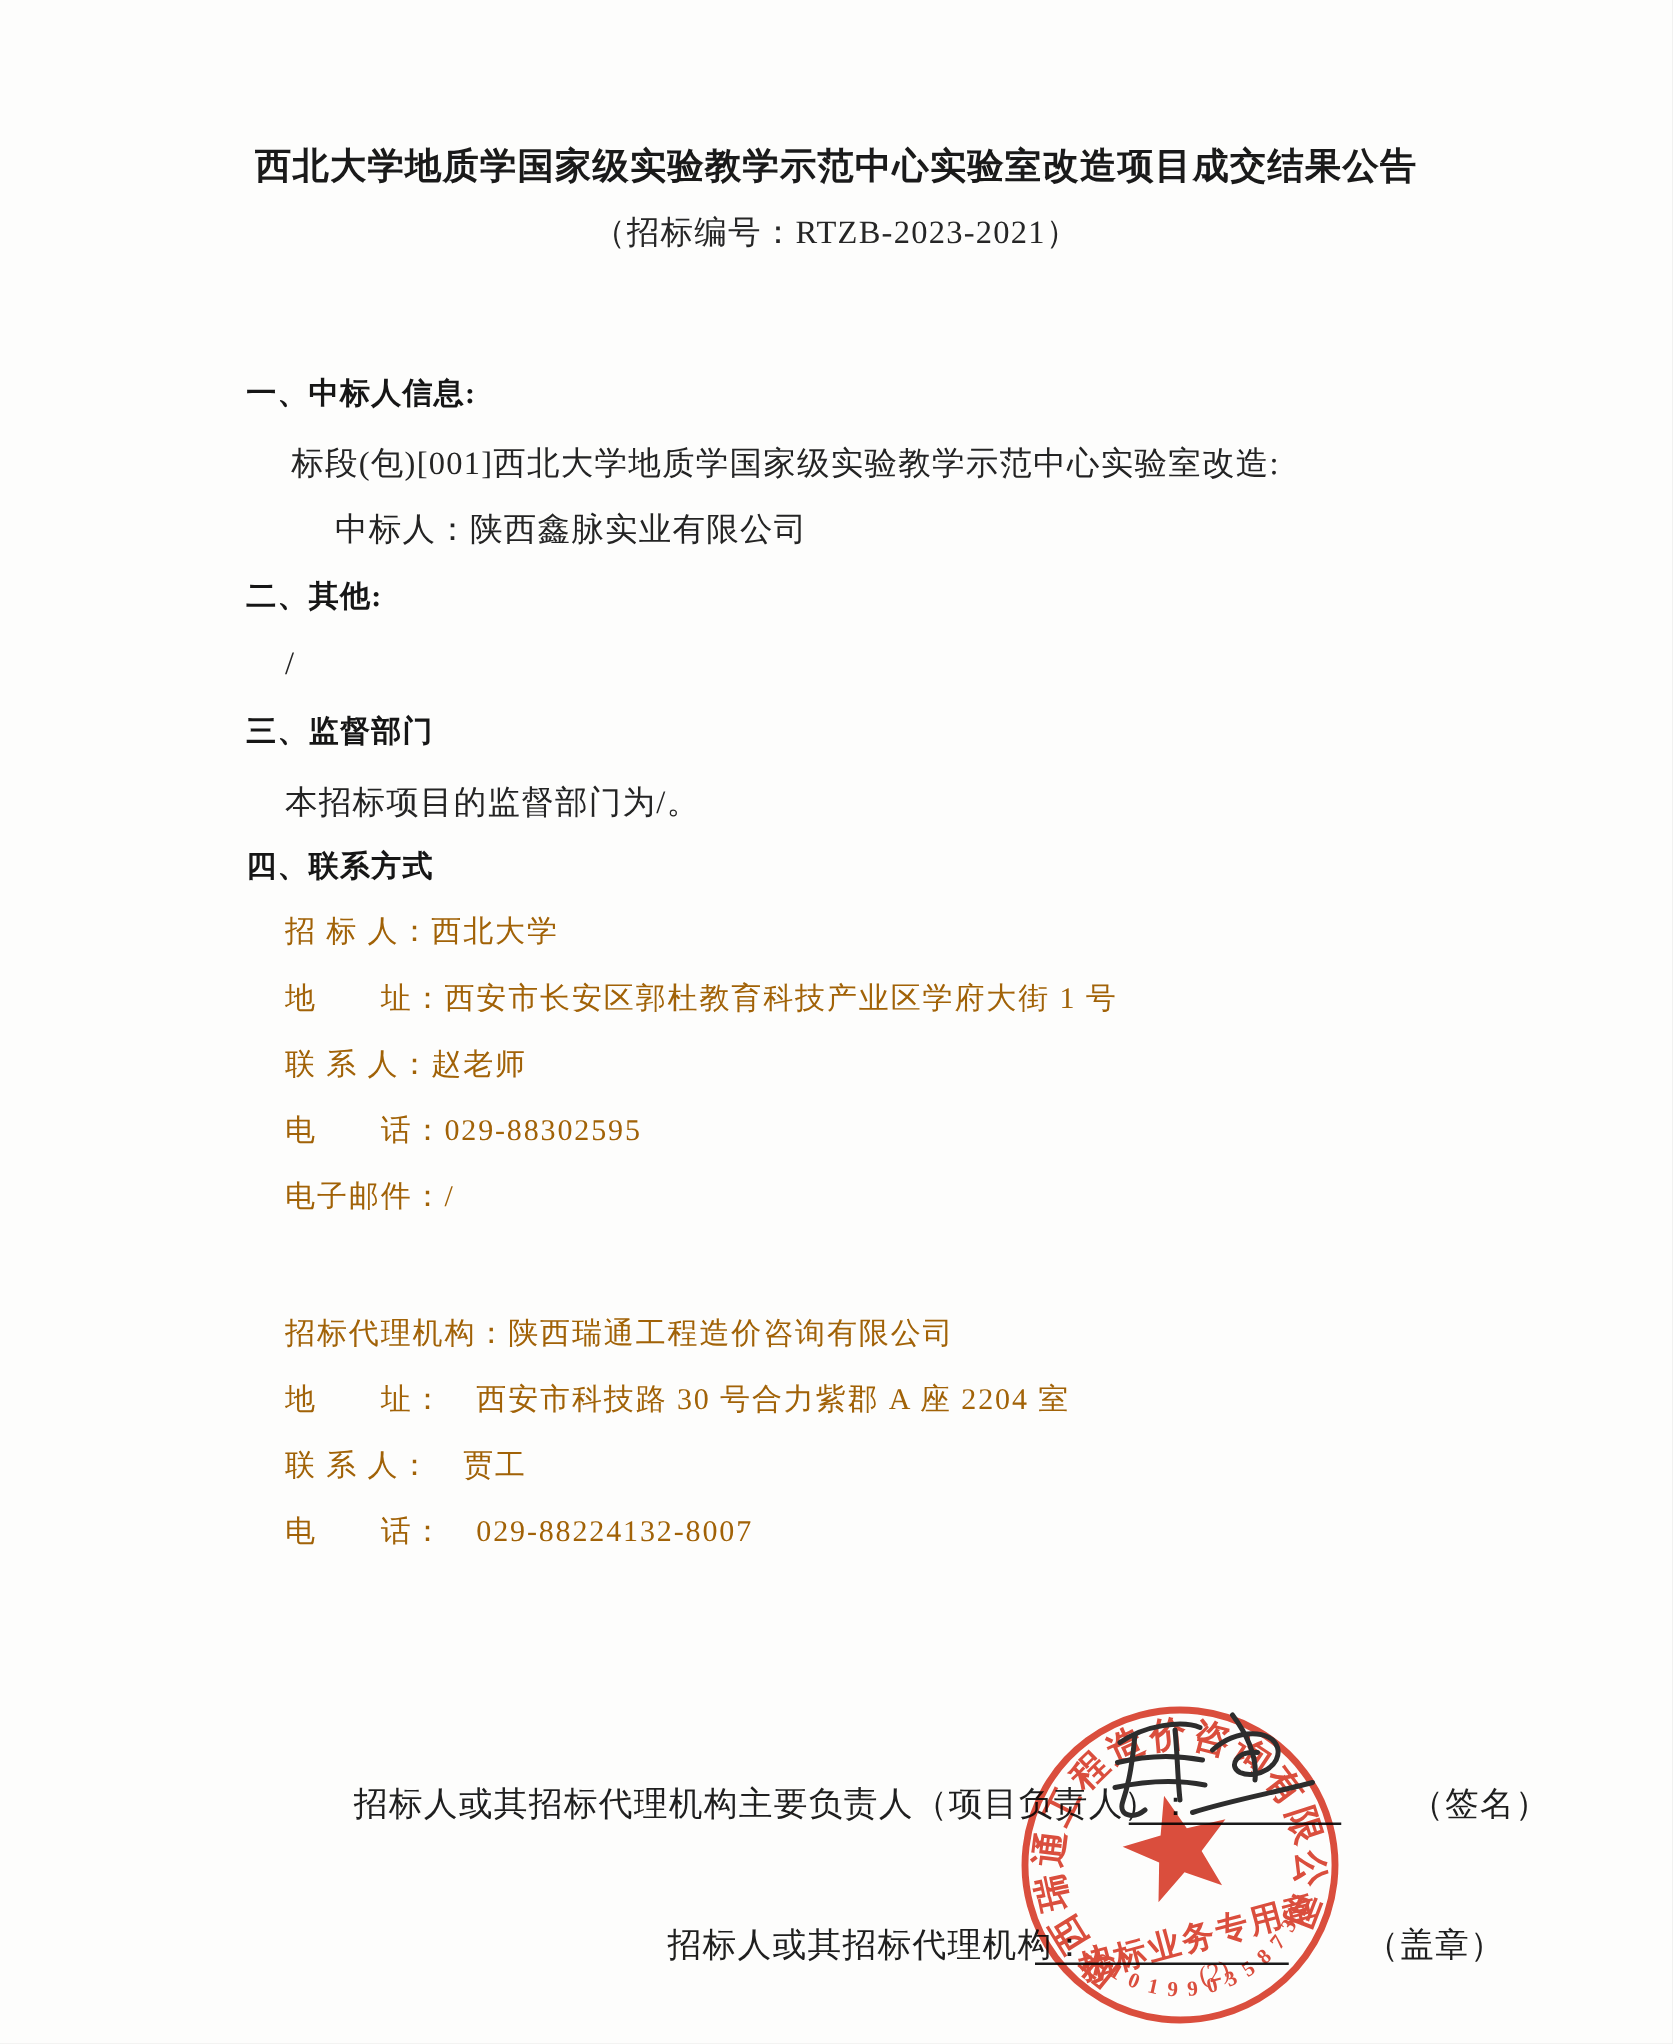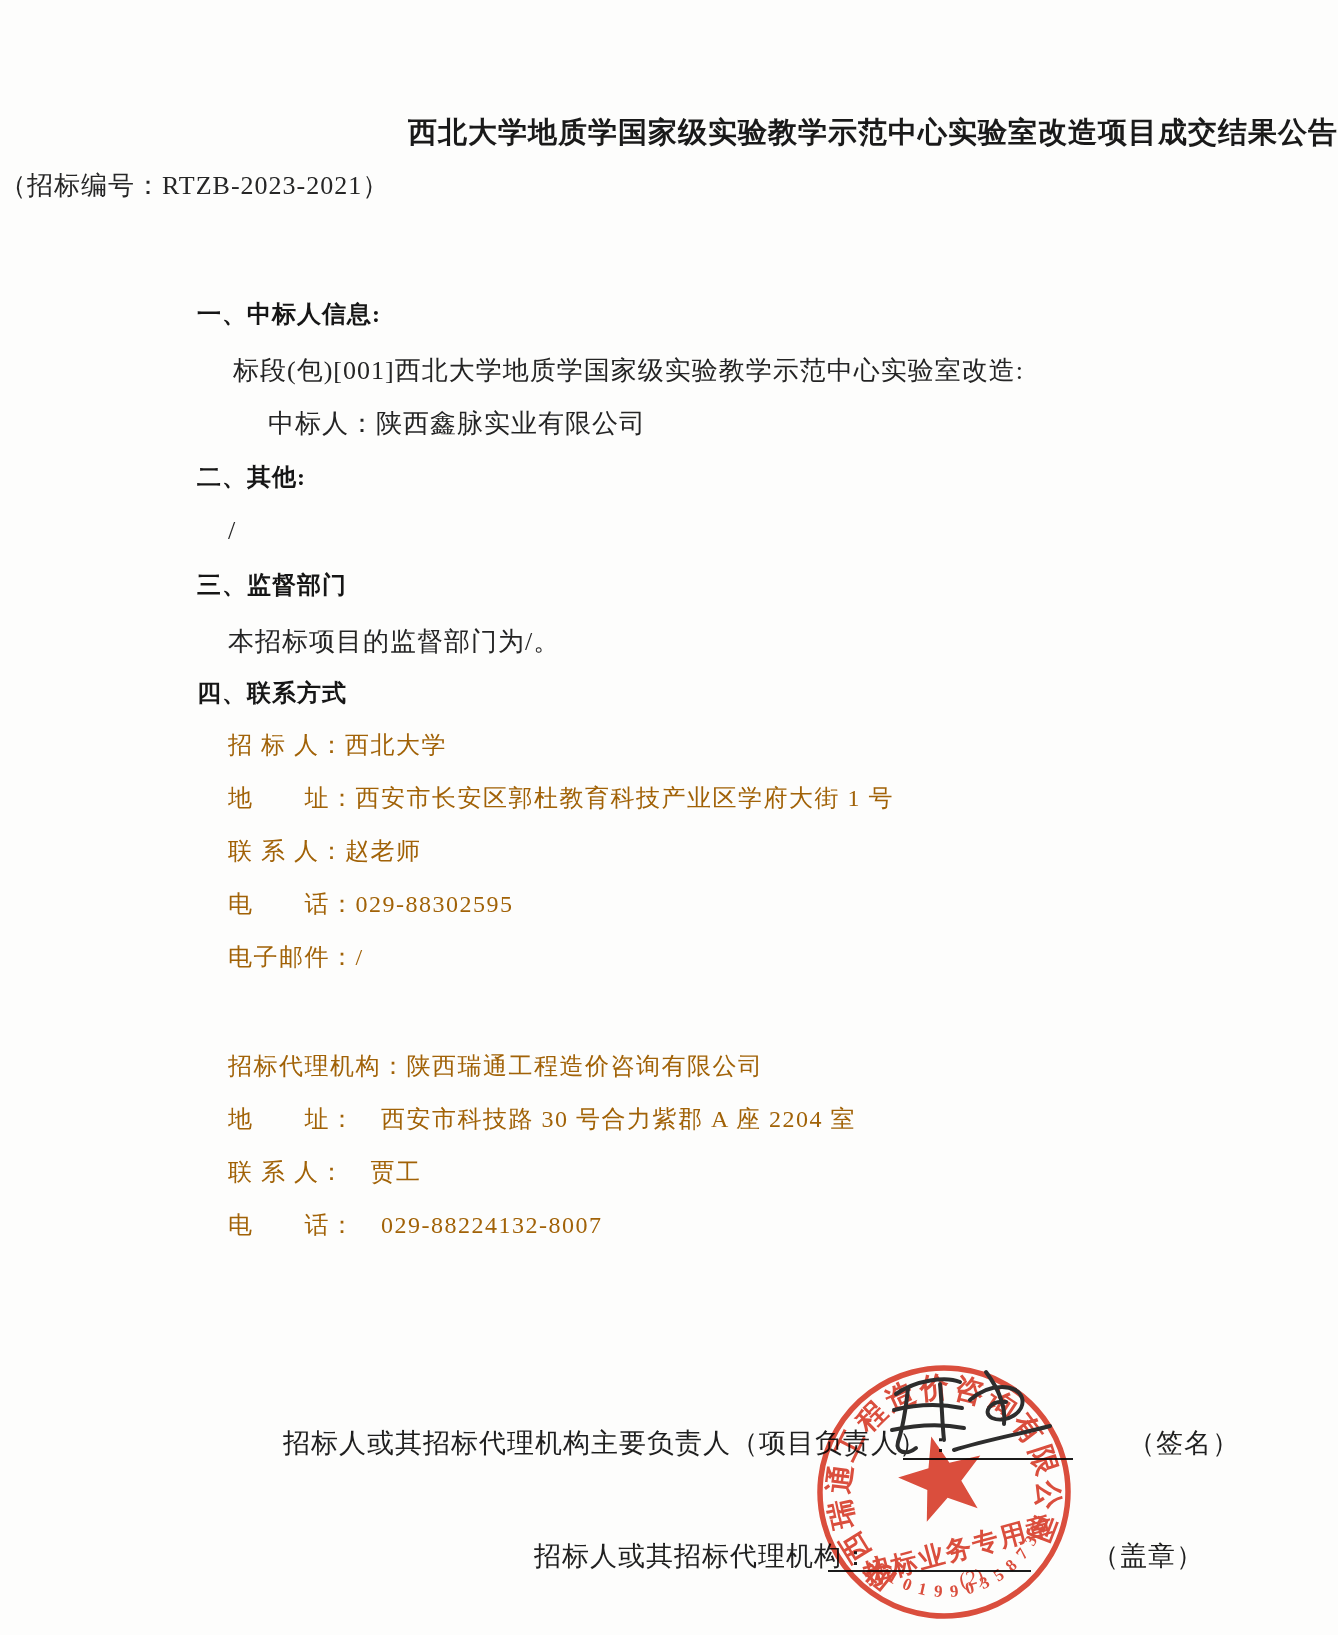--- a/index.html
+++ b/index.html
@@ -8,28 +8,30 @@
     width:1338px;height:1635px;
     margin:0 auto;
     background:#fdfdfc;
     overflow:hidden;
     font-family:"Liberation Serif","DejaVu Serif",serif;
     color:#222;
   }
   .abs{position:absolute;white-space:nowrap;}
   .doc-title{
     left:0;top:113px;width:1338px;
-    text-align:right;
+    text-align:center;
     font-size:29px;font-weight:bold;color:#1a1a1a;
     letter-spacing:1px;
   }
   .doc-subtitle{
     left:0;top:168px;width:1290px;
+    text-align:center;
     font-size:26px;color:#262626;
     letter-spacing:1px;
+    padding-left:24px;
   }
   .sec-heading{
     left:197px;
     font-size:24px;font-weight:bold;color:#161616;
     letter-spacing:1px;
   }
   .body-line{
     left:228px;
     font-size:26px;color:#242424;
     letter-spacing:1px;

